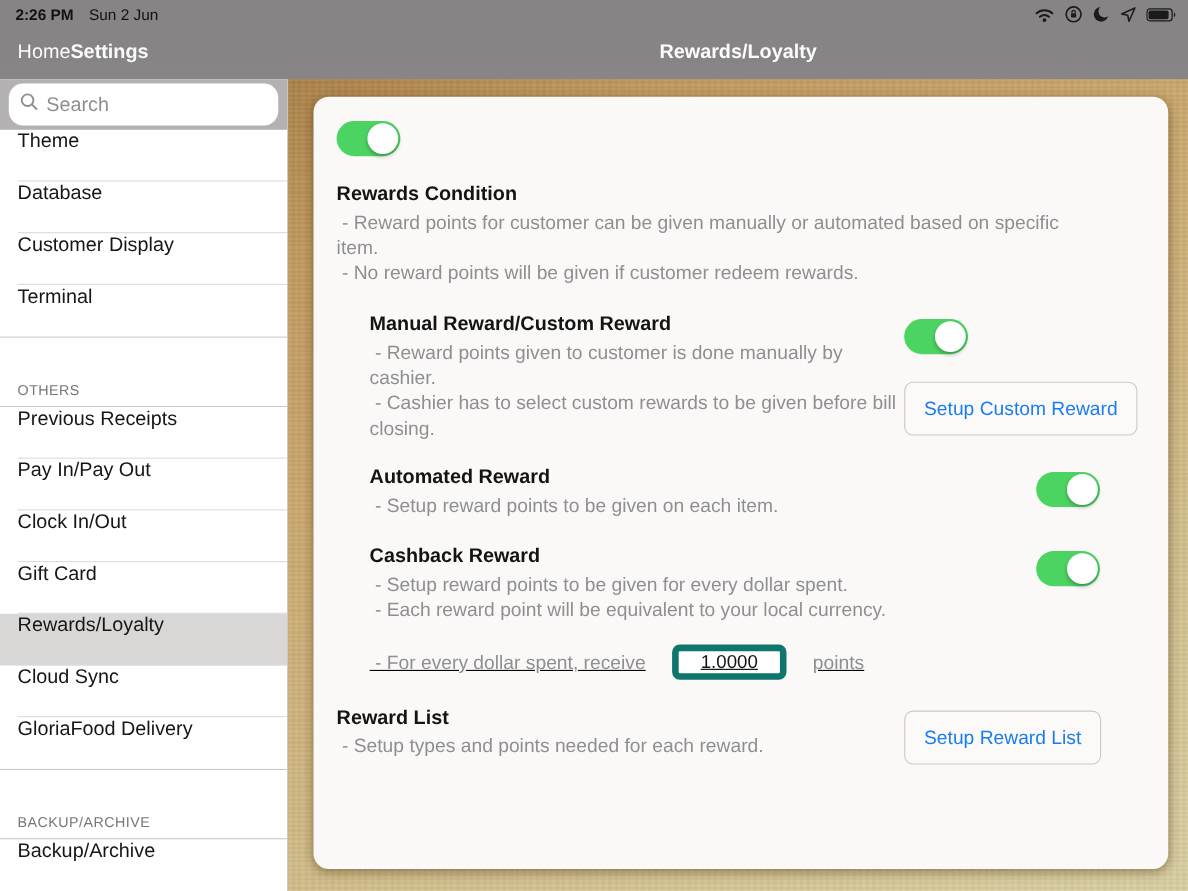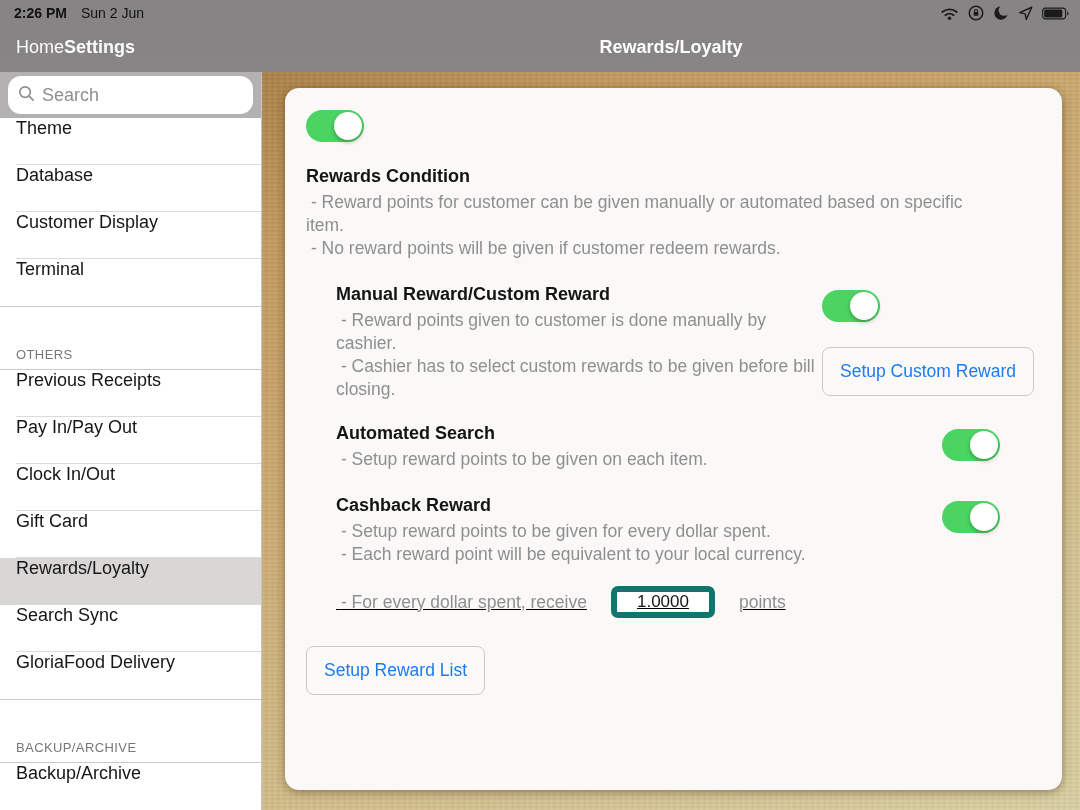--- a/index.html
+++ b/index.html
@@ -159,21 +159,21 @@
       <div class="row">
           <span>Clock In/Out</span>
         </div>
       <div class="row">
           <span>Gift Card</span>
         </div>
       <div class="row selected">
           <span>Rewards/Loyalty</span>
         </div>
       <div class="row">
-          <span>Search Sync</span>
+          <span>Cloud Sync</span>
         </div>
       <div class="row">
           <span>GloriaFood Delivery</span>
         </div>
     </div>
     <div class="section-gap"></div>
     <div class="group-header">BACKUP/ARCHIVE</div>
     <div class="group" style="border-top:1px solid #c9c8cd;">
       <div class="row">
           <span>Backup/Archive</span>
@@ -208,21 +208,21 @@
       <div class="sidecol" style="margin-left:auto;">
         <div class="toggle" style="margin-top:6px;">
             <div class="knob"></div>
           </div>
         <button class="btn" style="margin-top:25px;">Setup Custom Reward</button>
       </div>
     </div>
 
     <div class="flexrow indent mt22">
       <div class="grow">
-        <div class="h2">Automated Search</div>
+        <div class="h2">Automated Reward</div>
         <div class="desc mt4"> - Setup reward points to be given on each item.</div>
       </div>
       <div class="sidecol" style="width:90px;">
           <div class="toggle" style="margin-top:6px;">
             <div class="knob"></div>
           </div>
         </div>
     </div>
 
     <div class="flexrow indent mt24">
@@ -238,19 +238,23 @@
         </div>
     </div>
 
     <div class="rate-row indent">
       <span class="desc"> - For every dollar spent, receive</span>
       <input class="rate-input" type="text" value="1.0000" style="">
       <span class="desc">points</span>
     </div>
 
     <div class="flexrow mt24">
+      <div class="grow">
+        <div class="h2">Reward List</div>
+        <div class="desc mt4"> - Setup types and points needed for each reward.</div>
+      </div>
       <div class="sidecol" style="justify-content:flex-start;">
         <button class="btn" style="margin-top:4px;">Setup Reward List</button>
       </div>
     </div>
 
   </div>
 </div>
 
 </body></html>

